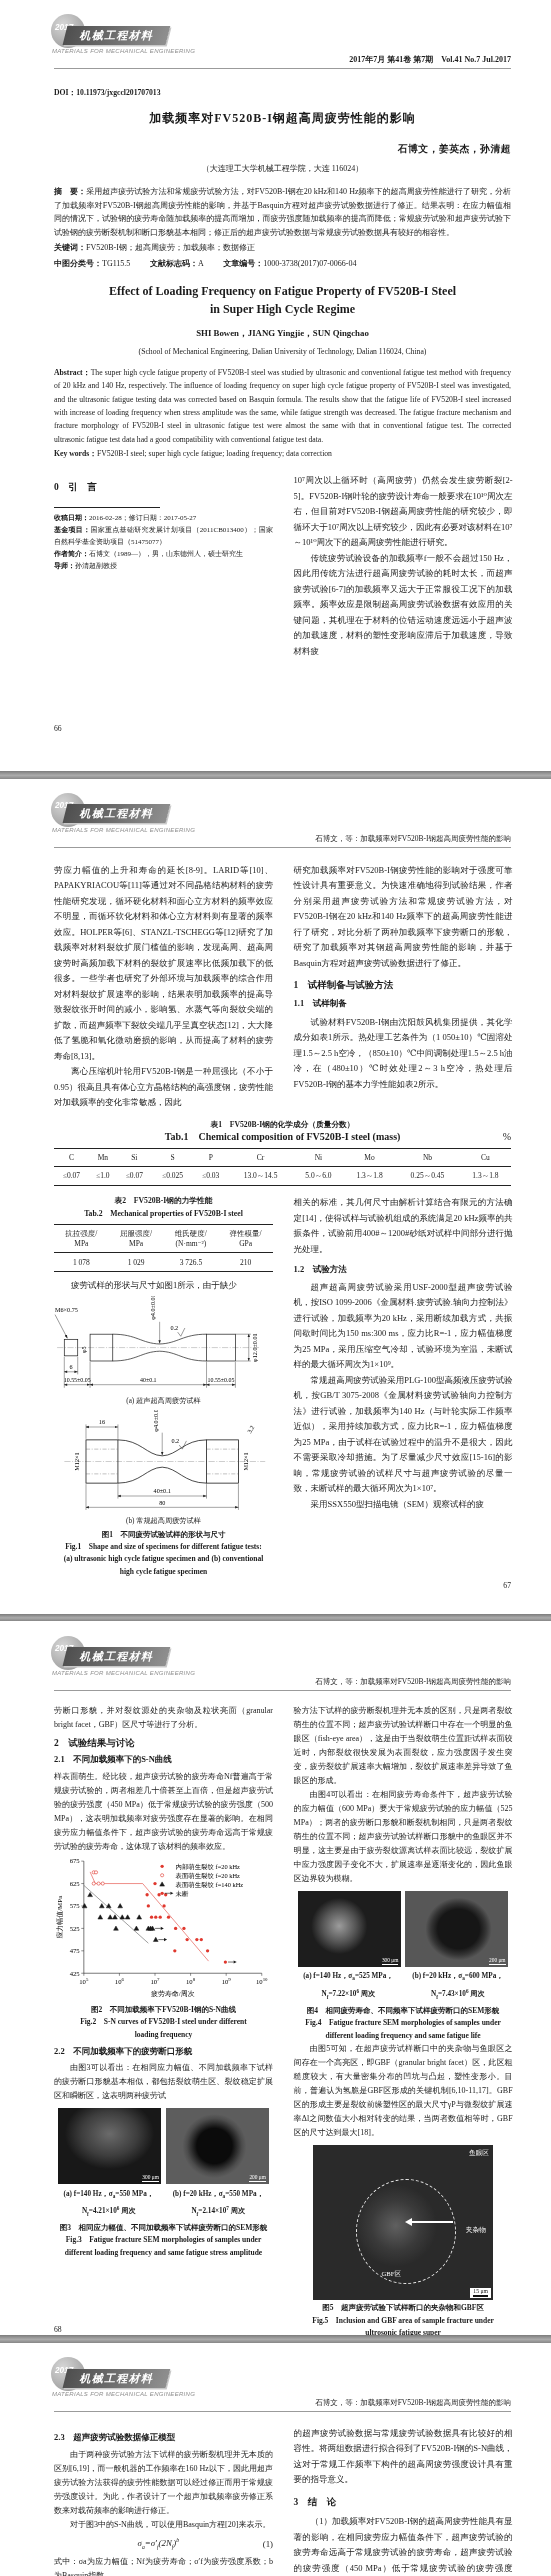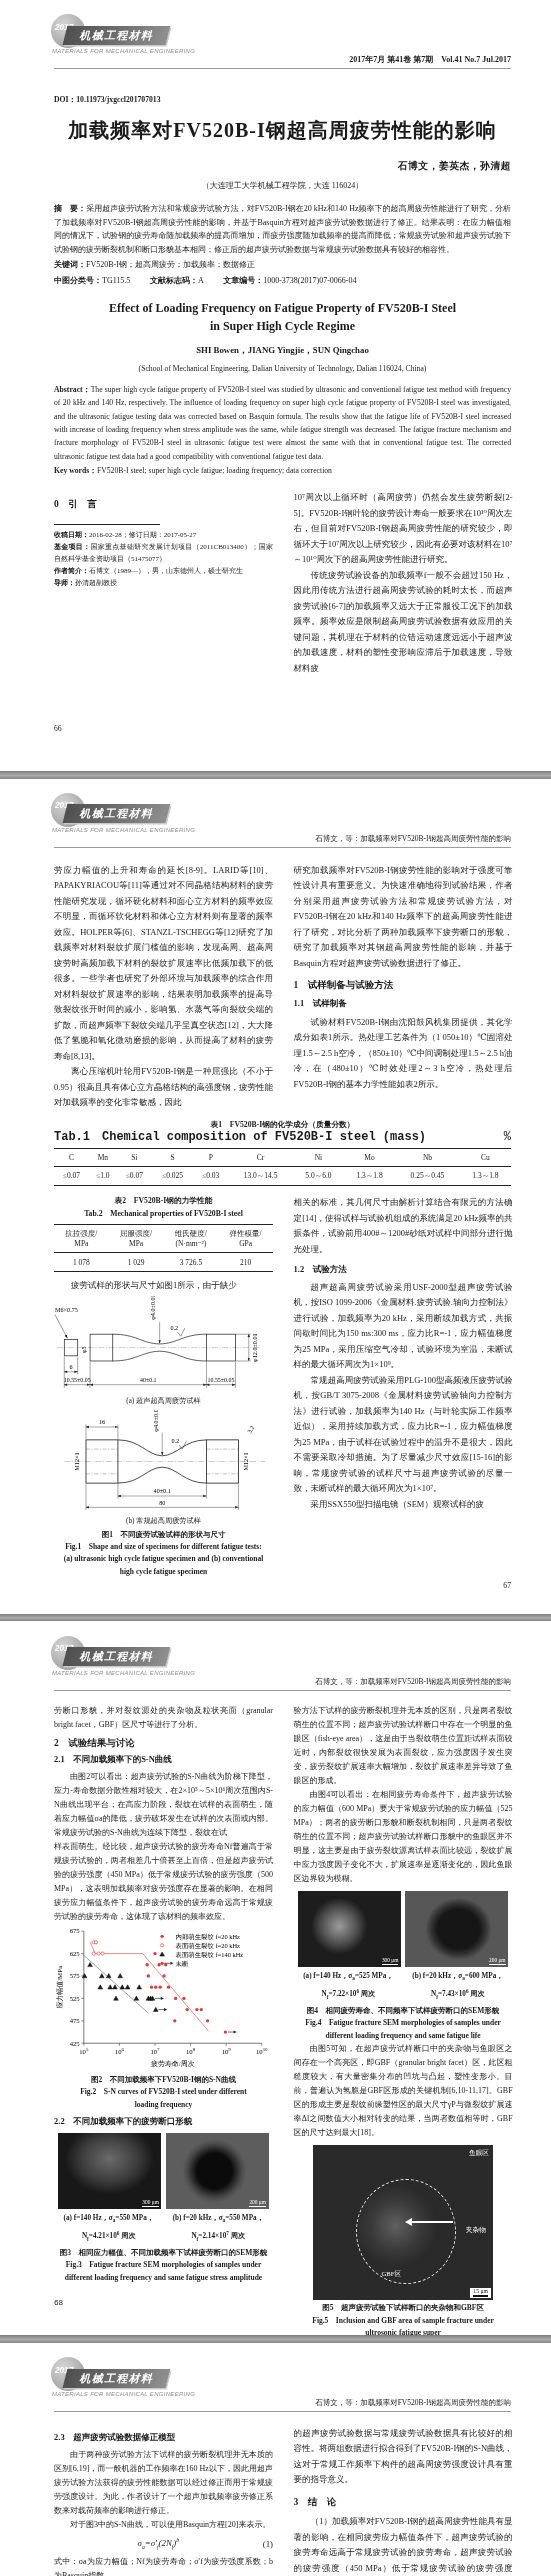--- a/index.html
+++ b/index.html
@@ -16,22 +16,22 @@
   .logo-year{position:absolute;left:4.1px;top:8.2px;color:#fff;font:italic bold 8.2px "Liberation Sans",sans-serif;}
   .logo-banner{position:absolute;left:14.4px;top:11.3px;width:103px;height:18.5px;
     background:linear-gradient(100deg,#4e4e4e,#909090);transform:skewX(-14deg);box-shadow:1.5px 1.5px 0 #c9c9c9;}
   .logo-banner span{display:block;transform:skewX(14deg);color:#fff;font:italic bold 10.8px "Liberation Sans",sans-serif;
     letter-spacing:1.5px;text-align:center;line-height:18.5px;}
   .logo-sub{position:absolute;left:1px;top:34px;color:#8f8f8f;font:italic 6px "Liberation Sans",sans-serif;letter-spacing:0.3px;white-space:nowrap;}
   .hdr-rule{position:absolute;left:0;right:0;bottom:5.2px;border-bottom:0.8px solid #9b9b9b;}
   .issue{position:absolute;right:0;bottom:9.3px;font-weight:bold;font-size:8px;}
   .rhead{position:absolute;right:0;bottom:9.3px;font-size:7.5px;margin-left:40px;}
   
-  .doi{font-weight:bold;font-size:7.7px;margin-top:20px;}
-  .title{text-align:center;font-size:20px;font-weight:bold;letter-spacing:1px;margin-top:12.4px;}
+  .doi{font-weight:bold;font-size:7.7px;margin-top:13px;}
+  .title{text-align:center;font-size:12px;font-weight:bold;letter-spacing:1px;margin-top:12.4px;}
   .authors{text-align:right;font-size:9.8px;font-weight:bold;letter-spacing:0.5px;margin-top:16.5px;}
   .affil{text-align:center;font-size:8px;margin-top:6.7px;}
   .absblock{margin-top:11.3px;font-size:8px;line-height:13.4px;text-align:justify;}
   .blab{font-weight:bold;}
   .kwline{font-size:8px;line-height:13.4px;margin-top:2.1px;}
   .clcline{font-size:8px;margin-top:3.1px;}
   .clcline .seg{margin-right:17.5px;}
   .entitle{text-align:center;font-weight:bold;font-size:12px;line-height:17.5px;margin-top:14.4px;}
   .enauth{text-align:center;font-weight:bold;font-size:8.8px;margin-top:10.3px;}
   .enaffil{text-align:center;font-size:7.7px;margin-top:6.2px;}
@@ -44,21 +44,21 @@
   p.noind{text-indent:0;}
   .sech{font-size:9.5px;font-weight:bold;margin:8.2px 0 5.2px;}
   .subh{font-size:8.5px;font-weight:bold;margin:6.2px 0 4.1px;}
   .fnrule{width:106px;border-top:0.8px solid #222;margin:12.4px 0 4.1px;}
   .fn{font-size:7px;line-height:12px;text-align:justify;margin:0;}
   .fn .blab{font-weight:bold;}
   .pageno{position:absolute;font-size:7.7px;}
   
   .tblwrap{margin-top:8.2px;}
   .tcap{text-align:center;font-weight:bold;font-size:7.7px;line-height:12.4px;}
-  .tcap-row{position:relative;font-weight:bold;font-size:12px;line-height:12.4px;font-family:Liberation Mono, monospace;}
+  .tcap-row{position:relative;text-align:center;font-weight:bold;font-size:10px;line-height:12.4px;}
   .pct{position:absolute;right:0;top:0;font-weight:normal;}
   table.tbl{border-collapse:collapse;width:100%;font-size:7.5px;margin-top:4.1px;}
   table.tbl td{text-align:center;padding:4.1px 1px;}
   .tbl .hrow td{border-top:0.8px solid #222;border-bottom:0.5px solid #222;}
   .tbl .hrow1 td{border-top:0.8px solid #222;padding-bottom:0;}
   .tbl .hrow2 td{border-bottom:0.5px solid #222;padding-top:0;}
   .tbl .vrow td{border-bottom:0.8px solid #222;}
   
   .figcap{text-align:center;font-weight:bold;font-size:7.5px;line-height:12.4px;margin-top:2.1px;}
   .pcaps{display:flex;margin-top:3.1px;}
@@ -339,21 +339,20 @@
         <div class="logo-sub">MATERIALS  FOR  MECHANICAL  ENGINEERING</div>
       </div>
       <div class="rhead">石博文，等：加载频率对FV520B-I钢超高周疲劳性能的影响</div>
       <div class="hdr-rule"></div>
     </div>
     <div class="twocol" style="margin-top:8.2px;">
       <div class="col">
         <p class="body noind" style="font-size:8px;line-height:14px;">劳断口形貌，并对裂纹源处的夹杂物及粒状亮面（granular bright facet，GBF）区尺寸等进行了分析。</p>
         <div class="sech" style="margin:5.2px 0 3.1px;">2　试验结果与讨论</div>
         <div class="subh" style="margin:4.1px 0 3.1px;">2.1　不同加载频率下的S-N曲线</div>
-        <p class="body" style="font-size:8px;line-height:14px;">由图2可以看出：超声疲劳试验的S-N曲线为阶梯下降型，应力-寿命数据分散性相对较大，在2×10⁵～5×10⁶周次范围内S-N曲线出现平台；在高应力阶段，裂纹在试样的表面萌生，随着应力幅值σa的降低，疲劳破坏发生在试样的次表面或内部。常规疲劳试验的S-N曲线为连续下降型，裂纹在试</p>
         <p class="body noind" style="font-size:8px;line-height:14px;">样表面萌生。经比较，超声疲劳试验的疲劳寿命Nf普遍高于常规疲劳试验的，两者相差几十倍甚至上百倍，但是超声疲劳试验的疲劳强度（450 MPa）低于常规疲劳试验的疲劳强度（500 MPa），这表明加载频率对疲劳强度存在显著的影响。在相同疲劳应力幅值条件下，超声疲劳试验的疲劳寿命远高于常规疲劳试验的疲劳寿命，这体现了该材料的频率效应。</p>
         <svg id="fig2svg" width="216" height="143" style="margin-top:3.1px;" viewBox="0 0 420 278">
             <path d="M58,8 L58,226 L404,226" fill="none" stroke="#222" stroke-width="1.2"></path>
             <line x1="53" y1="226" x2="58" y2="226" stroke="#222" stroke-width="1"></line>
             <text x="50" y="230.5" font-size="13" text-anchor="end">425</text>
             <line x1="53" y1="182.4" x2="58" y2="182.4" stroke="#222" stroke-width="1"></line>
             <text x="50" y="186.9" font-size="13" text-anchor="end">475</text>
             <line x1="53" y1="138.79999999999998" x2="58" y2="138.79999999999998" stroke="#222" stroke-width="1"></line>
             <text x="50" y="143.29999999999998" font-size="13" text-anchor="end">525</text>
             <line x1="53" y1="95.2" x2="58" y2="95.2" stroke="#222" stroke-width="1"></line>
@@ -434,20 +433,21 @@
             <line x1="215.24" y1="70.5" x2="226.24" y2="70.5" stroke="#1a1a1a" stroke-width="1.2"></line>
             <path d="M226.24,67.5 L232.24,70.5 L226.24,73.5 Z" fill="#1a1a1a"></path>
             <text x="236.24" y="75" font-size="12.5">未断</text>
           </svg>
         <div class="figcap">图2　不同加载频率下FV520B-I钢的S-N曲线</div>
         <div class="figcap" style="margin-top:0;">
             <div>Fig.2　S-N curves of FV520B-I steel under different</div>
             <div>loading frequency</div>
           </div>
         <div class="subh" style="margin:5.2px 0 3.1px;">2.2　不同加载频率下的疲劳断口形貌</div>
+        <p class="body" style="font-size:8px;line-height:14px;">由图3可以看出：在相同应力幅值、不同加载频率下试样的疲劳断口形貌基本相似，都包括裂纹萌生区、裂纹稳定扩展区和瞬断区，这表明两种疲劳试</p>
         <div class="semrow">
           <div class="sem sem-f3a">
               <div class="scale"><span>300 μm</span><i></i></div>
             </div>
           <div class="sem sem-f3b">
               <div class="scale"><span>200 μm</span><i></i></div>
             </div>
         </div>
         <div class="pcaps capsub">
           <div class="pc"><span>(a) f=140 Hz，σ</span><sub>a</sub><span>=550 MPa，</span><br><span>N</span><sub>f</sub><span>=4.21×10</span><sup>6</sup><span> 周次</span></div>
@@ -490,21 +490,21 @@
           <div class="chip"><span>15 μm</span><i></i></div>
         </div>
         <div class="figcap">图5　超声疲劳试验下试样断口的夹杂物和GBF区</div>
         <div class="figcap" style="margin-top:0;">
             <div>Fig.5　Inclusion and GBF area of sample fracture under</div>
             <div>ultrosonic fatigue super</div>
           </div>
       </div>
     </div>
   </div>
-  <div class="pageno" style="left:54px;bottom:28px;font-family:Liberation Mono, monospace;">68</div>
+  <div class="pageno" style="left:54px;bottom:1px;">68</div>
 </div>
 
 <div class="bar"></div>
 
 <div class="page" id="page4">
   <div class="inner">
     <div class="hdr">
       <div class="logo">
         <div class="logo-circle"></div>
         <div class="logo-year">2017</div>

